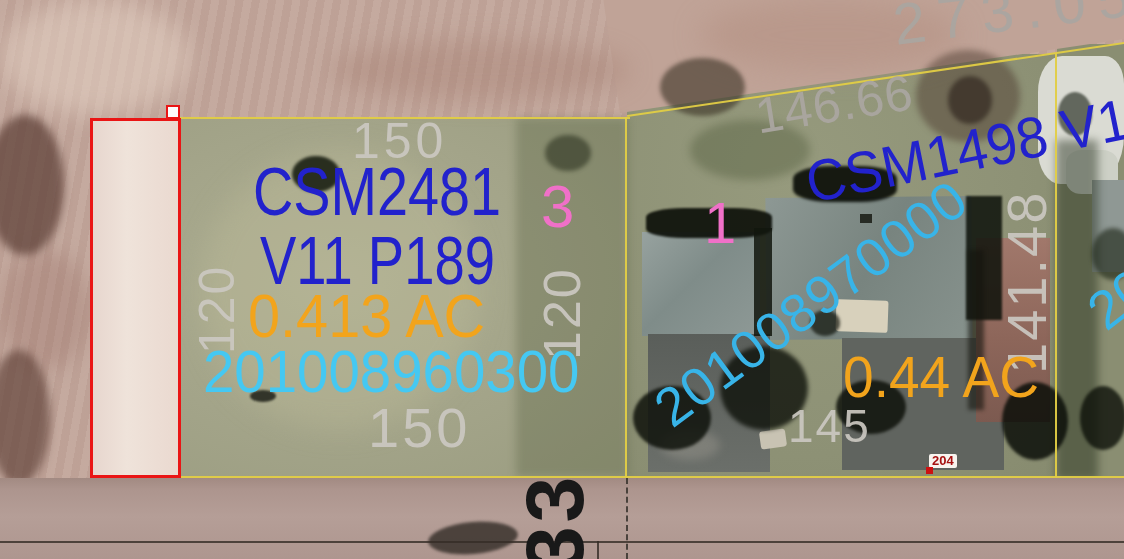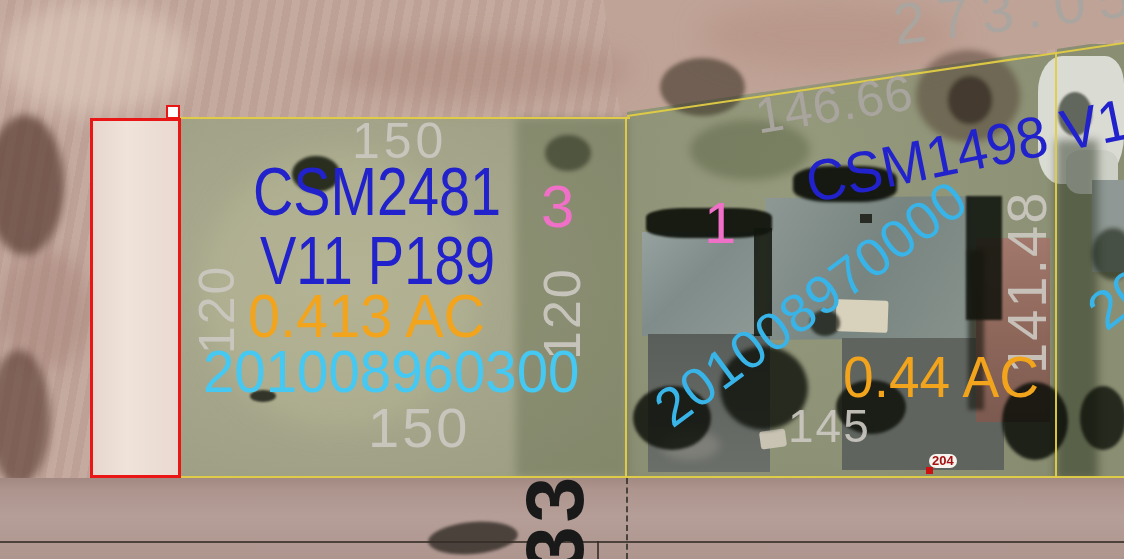--- a/index.html
+++ b/index.html
@@ -132,16 +132,16 @@
   <div class="lbl c-cyan" style="left:203px;top:342px;font-size:60px;transform:scaleX(.94);">201008960300</div>
   <div class="lbl c-pink" style="left:541px;top:177px;font-size:60px;">3</div>
   <div class="lbl c-pink" style="left:704px;top:194px;font-size:58px;">1</div>
   <div class="lbl c-blue" style="left:801px;top:155px;font-size:58px;transform:rotate(-11.5deg) scaleX(.95);">CSM1498 V1</div>
   <div class="lbl c-cyan2" style="left:645px;top:392px;font-size:54px;letter-spacing:1px;transform:rotate(-36.5deg);">201008970000</div>
   <div class="lbl c-orange" style="left:843px;top:348px;font-size:58px;transform:scaleX(.95);">0.44 AC</div>
   <div class="lbl c-cyan2" style="left:1078px;top:296px;font-size:54px;transform:rotate(-38deg);">2010</div>
 
   <div class="lbl c-black" style="left:514px;top:572px;font-size:82px;letter-spacing:4px;transform:rotate(-90deg);">33</div>
 
-  <div class="marker204" style="left:929px;top:454px;border-radius:7px;">204</div>
+  <div class="marker204" style="left:929px;top:454px;">204</div>
   <div class="abs" style="left:926px;top:467px;width:7px;height:7px;background:#cc1111;z-index:40;"></div>
 
 </div>
 
 </body></html>

